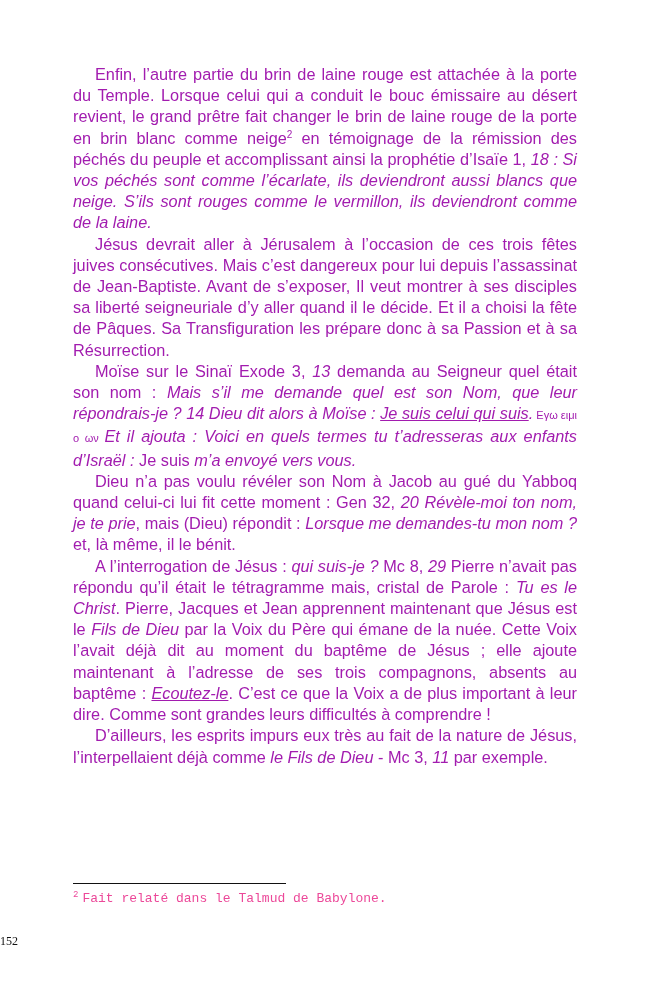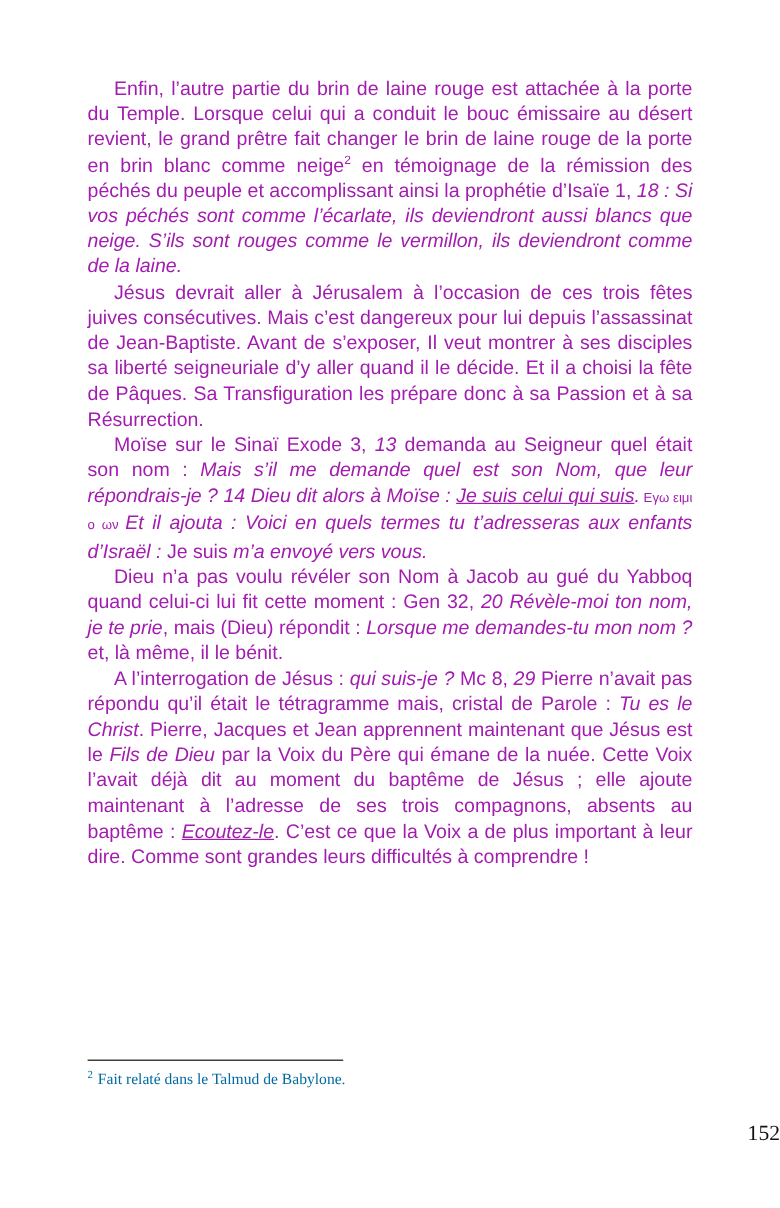--- a/index.html
+++ b/index.html
@@ -5,34 +5,35 @@
   html, body { margin: 0; padding: 0; background: #ffffff; }
   body { width: 650px; height: 1007px; position: relative; overflow: hidden; }
   .page { position: absolute; left: 73px; top: 64px; width: 504px;
     font-family: Liberation Sans, sans-serif; font-size: 16.3px; line-height: 21.2px; color: #a21caf; }
   .page p { margin: 0; text-indent: 22px; text-align: justify; }
   .page i { font-style: italic; }
   .u { text-decoration: underline; }
   sup { font-size: 10px; line-height: 0; vertical-align: 6px; }
   .greek { font-size: 11px; }
   .fn-rule { position: absolute; left: 73px; top: 883px; width: 213px; height: 1px; background: #111; }
-  .footnote { position: absolute; left: 73px; top: 891px; font-family: Liberation Serif, serif; font-size: 13px; color: #0369a1; }
+  .footnote { position: absolute; left: 73px; top: 891px; font-family: Liberation Mono, monospace; font-size: 13px; color: #ec4899; }
   .footnote sup { font-size: 9px; vertical-align: 5px; margin-right: 4px; }
-  .page-number { position: absolute; left: 0; width: 650px; top: 934px; text-align: right;
-    font-family: "Liberation Serif", serif; font-size: 18px; color: #111; }
+  .page-number { position: absolute; left: 0; width: 650px; top: 934px; text-align: left;
+    font-family: "Liberation Serif", serif; font-size: 12px; color: #111; }
 </style>
 </head>
 <body>
 
 <div class="page" id="page-body">
     <p><span>Enfin, l’autre partie du brin de laine rouge est attachée à la porte du Temple. Lorsque celui qui a conduit le bouc émissaire au désert revient, le grand prêtre fait changer le brin de laine rouge de la porte en brin blanc comme neige</span><sup>2</sup><span> en témoignage de la rémission des péchés du peuple et accomplissant ainsi la prophétie d’Isaïe 1, </span><i>18 : Si vos péchés sont comme l’écarlate, ils deviendront aussi blancs que neige. S’ils sont rouges comme le vermillon, ils deviendront comme de la laine.</i></p>
     <p><span>Jésus devrait aller à Jérusalem à l’occasion de ces trois fêtes juives consécutives. Mais c’est dangereux pour lui depuis l’assassinat de Jean-Baptiste. Avant de s’exposer, Il veut montrer à ses disciples sa liberté seigneuriale d’y aller quand il le décide. Et il a choisi la fête de Pâques. Sa Transfiguration les prépare donc à sa Passion et à sa Résurrection.</span></p>
     <p><span>Moïse sur le Sinaï Exode 3, </span><i>13</i><span> demanda au Seigneur quel était son nom : </span><i>Mais s’il me demande quel est son Nom, que leur répondrais-je ? 14 Dieu dit alors à Moïse : </i><i class="u">Je suis celui qui suis</i><i>.</i><span class="greek"> Εγω ειμι ο ων </span><i>Et il ajouta : Voici en quels termes tu t’adresseras aux enfants d’Israël :</i><span> Je suis </span><i>m’a envoyé vers vous.</i></p>
     <p><span>Dieu n’a pas voulu révéler son Nom à Jacob au gué du Yabboq quand celui-ci lui fit cette moment : Gen 32, </span><i>20 Révèle-moi ton nom, je te prie</i><span>, mais (Dieu) répondit : </span><i>Lorsque me demandes-tu mon nom ?</i><span> et, là même, il le bénit.</span></p>
     <p><span>A l’interrogation de Jésus : </span><i>qui suis-je ?</i><span> Mc 8, </span><i>29</i><span> Pierre n’avait pas répondu qu’il était le tétragramme mais, cristal de Parole : </span><i>Tu es le Christ</i><span>. Pierre, Jacques et Jean apprennent maintenant que Jésus est le </span><i>Fils de Dieu</i><span> par la Voix du Père qui émane de la nuée. Cette Voix l’avait déjà dit au moment du baptême de Jésus ; elle ajoute maintenant à l’adresse de ses trois compagnons, absents au baptême : </span><i class="u">Ecoutez-le</i><span>. C’est ce que la Voix a de plus important à leur dire. Comme sont grandes leurs difficultés à comprendre !</span></p>
+    <p><span>D’ailleurs, les esprits impurs eux très au fait de la nature de Jésus, l’interpellaient déjà comme </span><i>le Fils de Dieu</i><span> - Mc 3, </span><i>11</i><span> par exemple.</span></p>
   </div>
 
 <div class="fn-rule"></div>
 <div class="footnote">
   <sup>2</sup><span>Fait relaté dans le Talmud de Babylone.</span>
 </div>
 
 <div class="page-number">152</div>
 
 </body></html>

